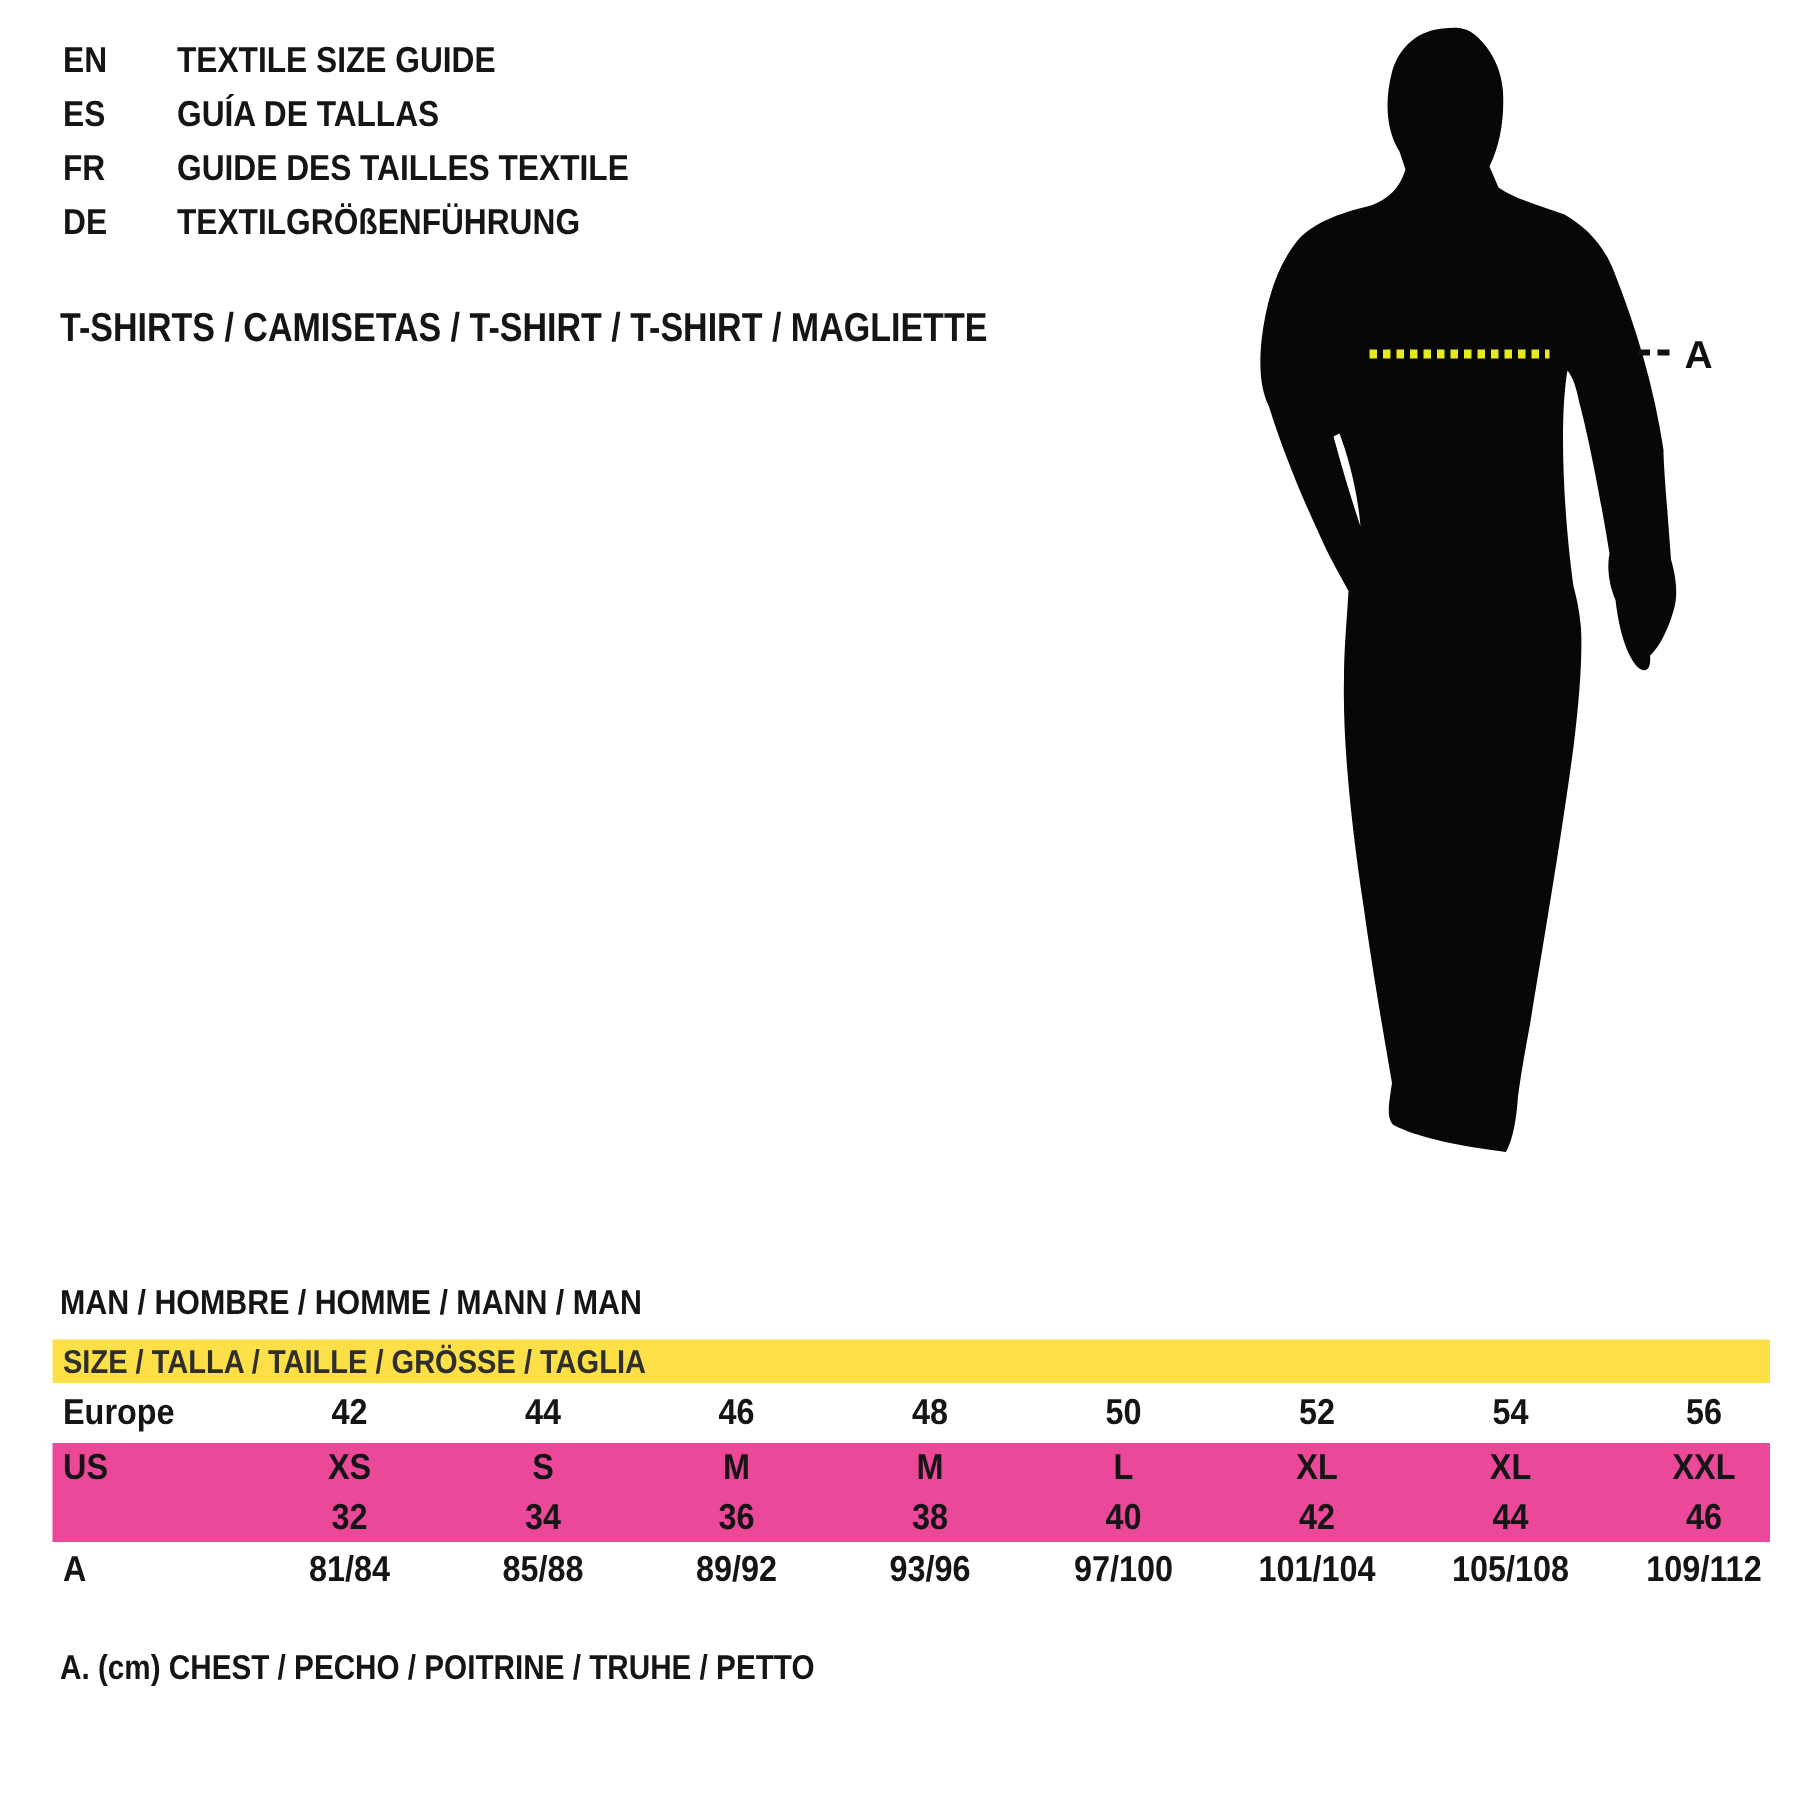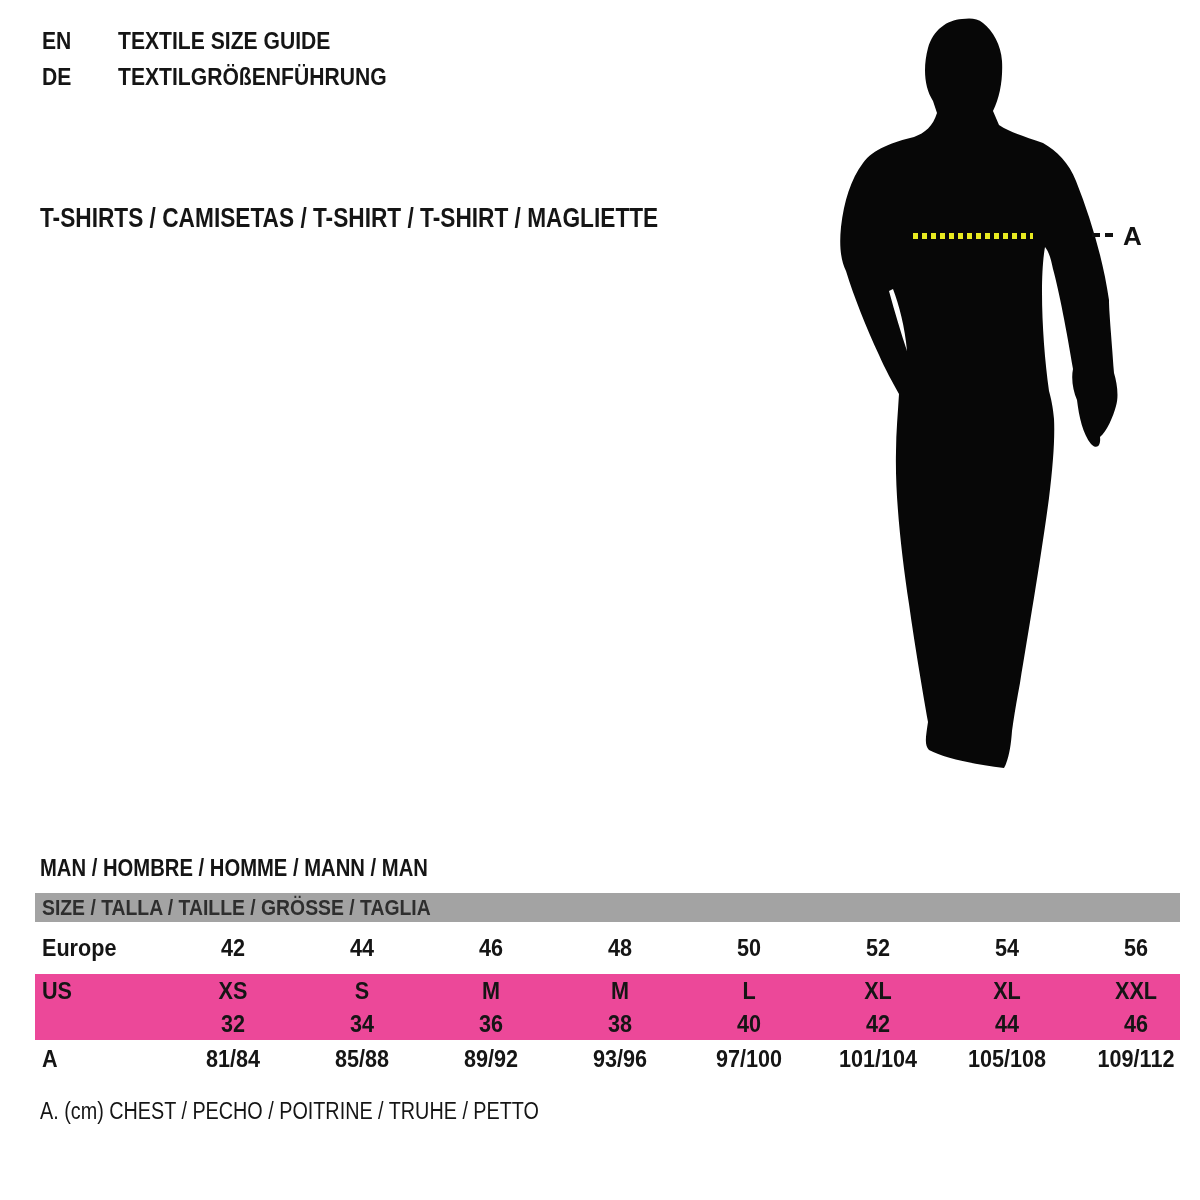--- a/index.html
+++ b/index.html
@@ -14,42 +14,50 @@
   .lang-row{display:flex;height:36px;font-size:24px;font-weight:700;}
   .lang-code{width:76px;}
   
   .categories{position:absolute;left:40px;top:202px;font-size:27px;font-weight:700;line-height:33px;}
   
   .figure-wrap{position:absolute;left:820px;top:0;width:380px;height:800px;}
   
   .gender{position:absolute;left:40px;top:843px;font-size:23px;font-weight:700;margin-top:12px;}
   
   .size-table{position:absolute;left:35px;top:893px;width:1145px;}
-  .size-bar{height:29px;background:#a3a3a3;display:flex;align-items:center;padding-left:7px;
+  .size-bar{height:29px;background:#fde047;display:flex;align-items:center;padding-left:7px;
             font-size:22px;font-weight:700;color:#2e2e2e;box-sizing:border-box;}
-  .t-row{position:relative;height:52px;}
+  .t-row{position:relative;height:40px;}
   .t-band{background:#ec4899;}
   .t-band .t-row{height:33px;}
   .t-row.row-a{height:38px;}
   .lbl{position:absolute;left:7px;top:50%;transform:translateY(-50%) scaleX(0.9);
        transform-origin:left center;font-size:24px;font-weight:700;white-space:nowrap;}
   .cell{position:absolute;top:50%;transform:translate(-50%,-50%) scaleX(0.9);
         font-size:24px;font-weight:700;white-space:nowrap;}
   .c0{left:198px}.c1{left:327px}.c2{left:456px}.c3{left:585px}
   .c4{left:714px}.c5{left:843px}.c6{left:972px}.c7{left:1101px}
   
-  .footnote{position:absolute;left:40px;top:1098px;font-size:23px;font-weight:400;}
+  .footnote{position:absolute;left:40px;top:1098px;font-size:23px;font-weight:700;}
 </style>
 </head>
 <body>
 
 <div class="lang-block">
   <div class="lang-row">
     <span class="lang-code"><span class="cond">EN</span></span>
     <span class="cond">TEXTILE SIZE GUIDE</span>
+  </div>
+  <div class="lang-row">
+    <span class="lang-code"><span class="cond">ES</span></span>
+    <span class="cond">GUÍA DE TALLAS</span>
+  </div>
+  <div class="lang-row">
+    <span class="lang-code"><span class="cond">FR</span></span>
+    <span class="cond">GUIDE DES TAILLES TEXTILE</span>
   </div>
   <div class="lang-row">
     <span class="lang-code"><span class="cond">DE</span></span>
     <span class="cond">TEXTILGRÖßENFÜHRUNG</span>
   </div>
 </div>
 
 <div class="categories">
   <div><span class="cond" style="transform:scaleX(0.84);">T-SHIRTS / CAMISETAS / T-SHIRT / T-SHIRT / MAGLIETTE</span></div>
 </div>

